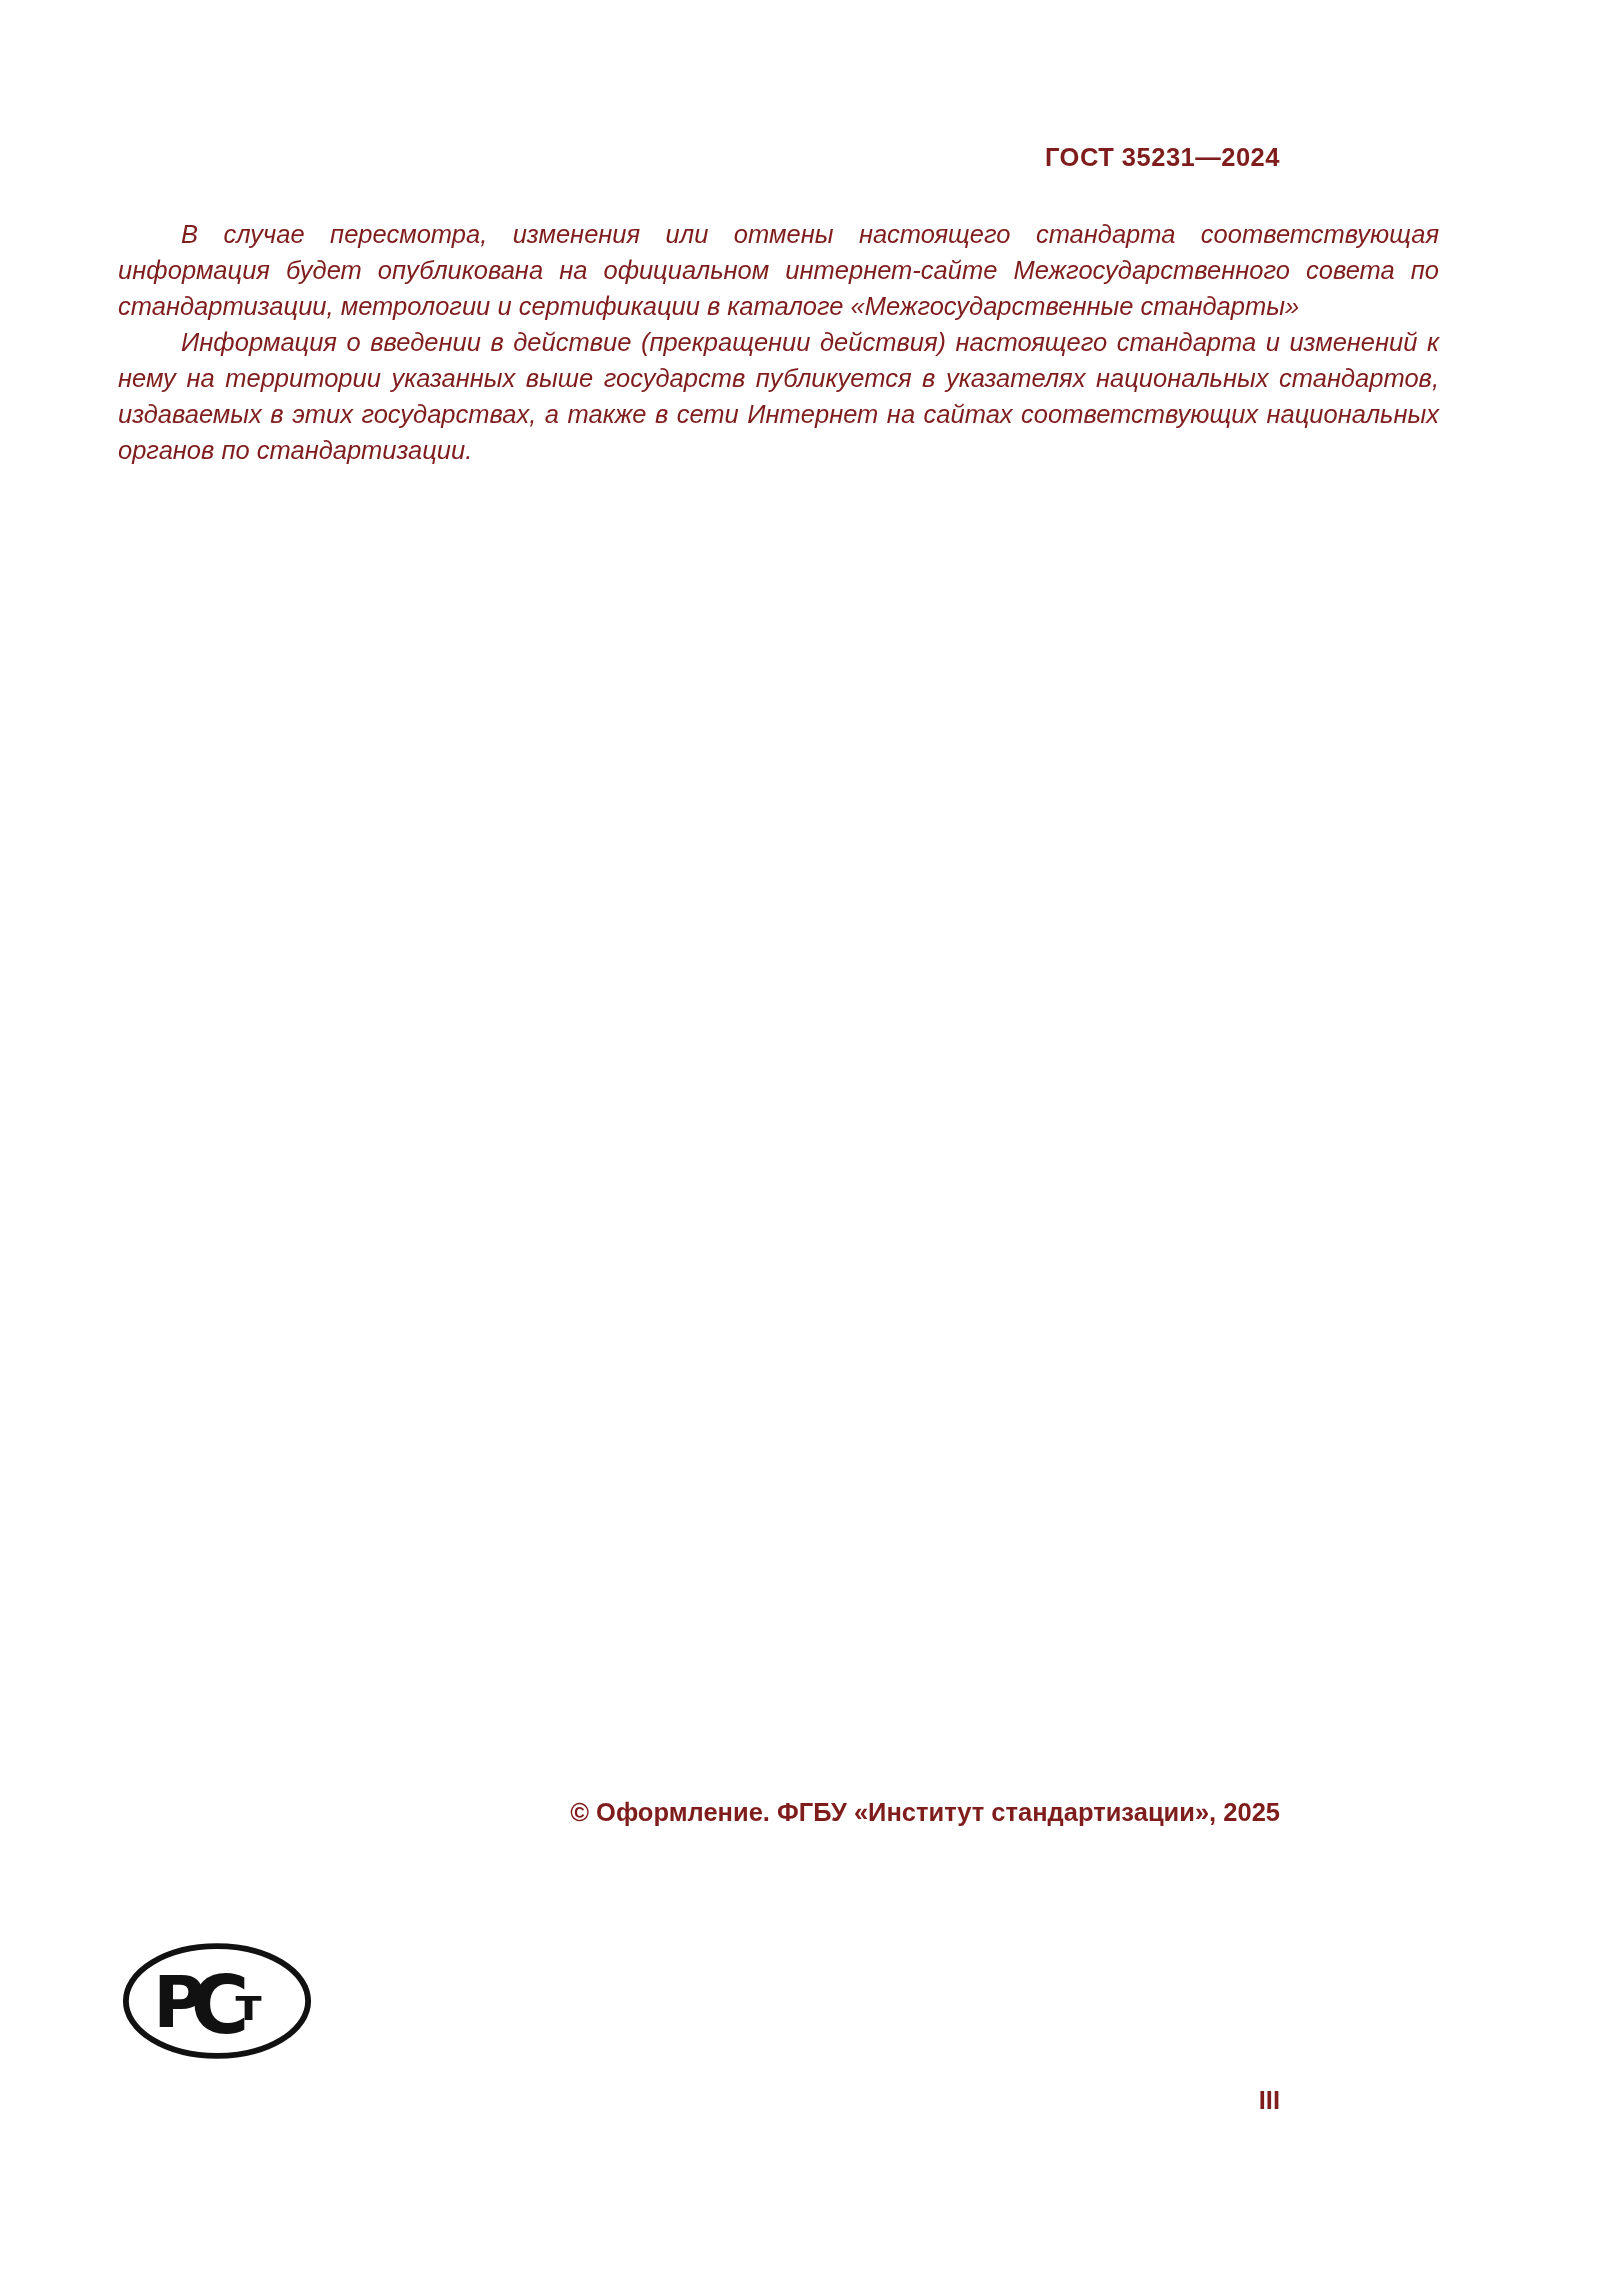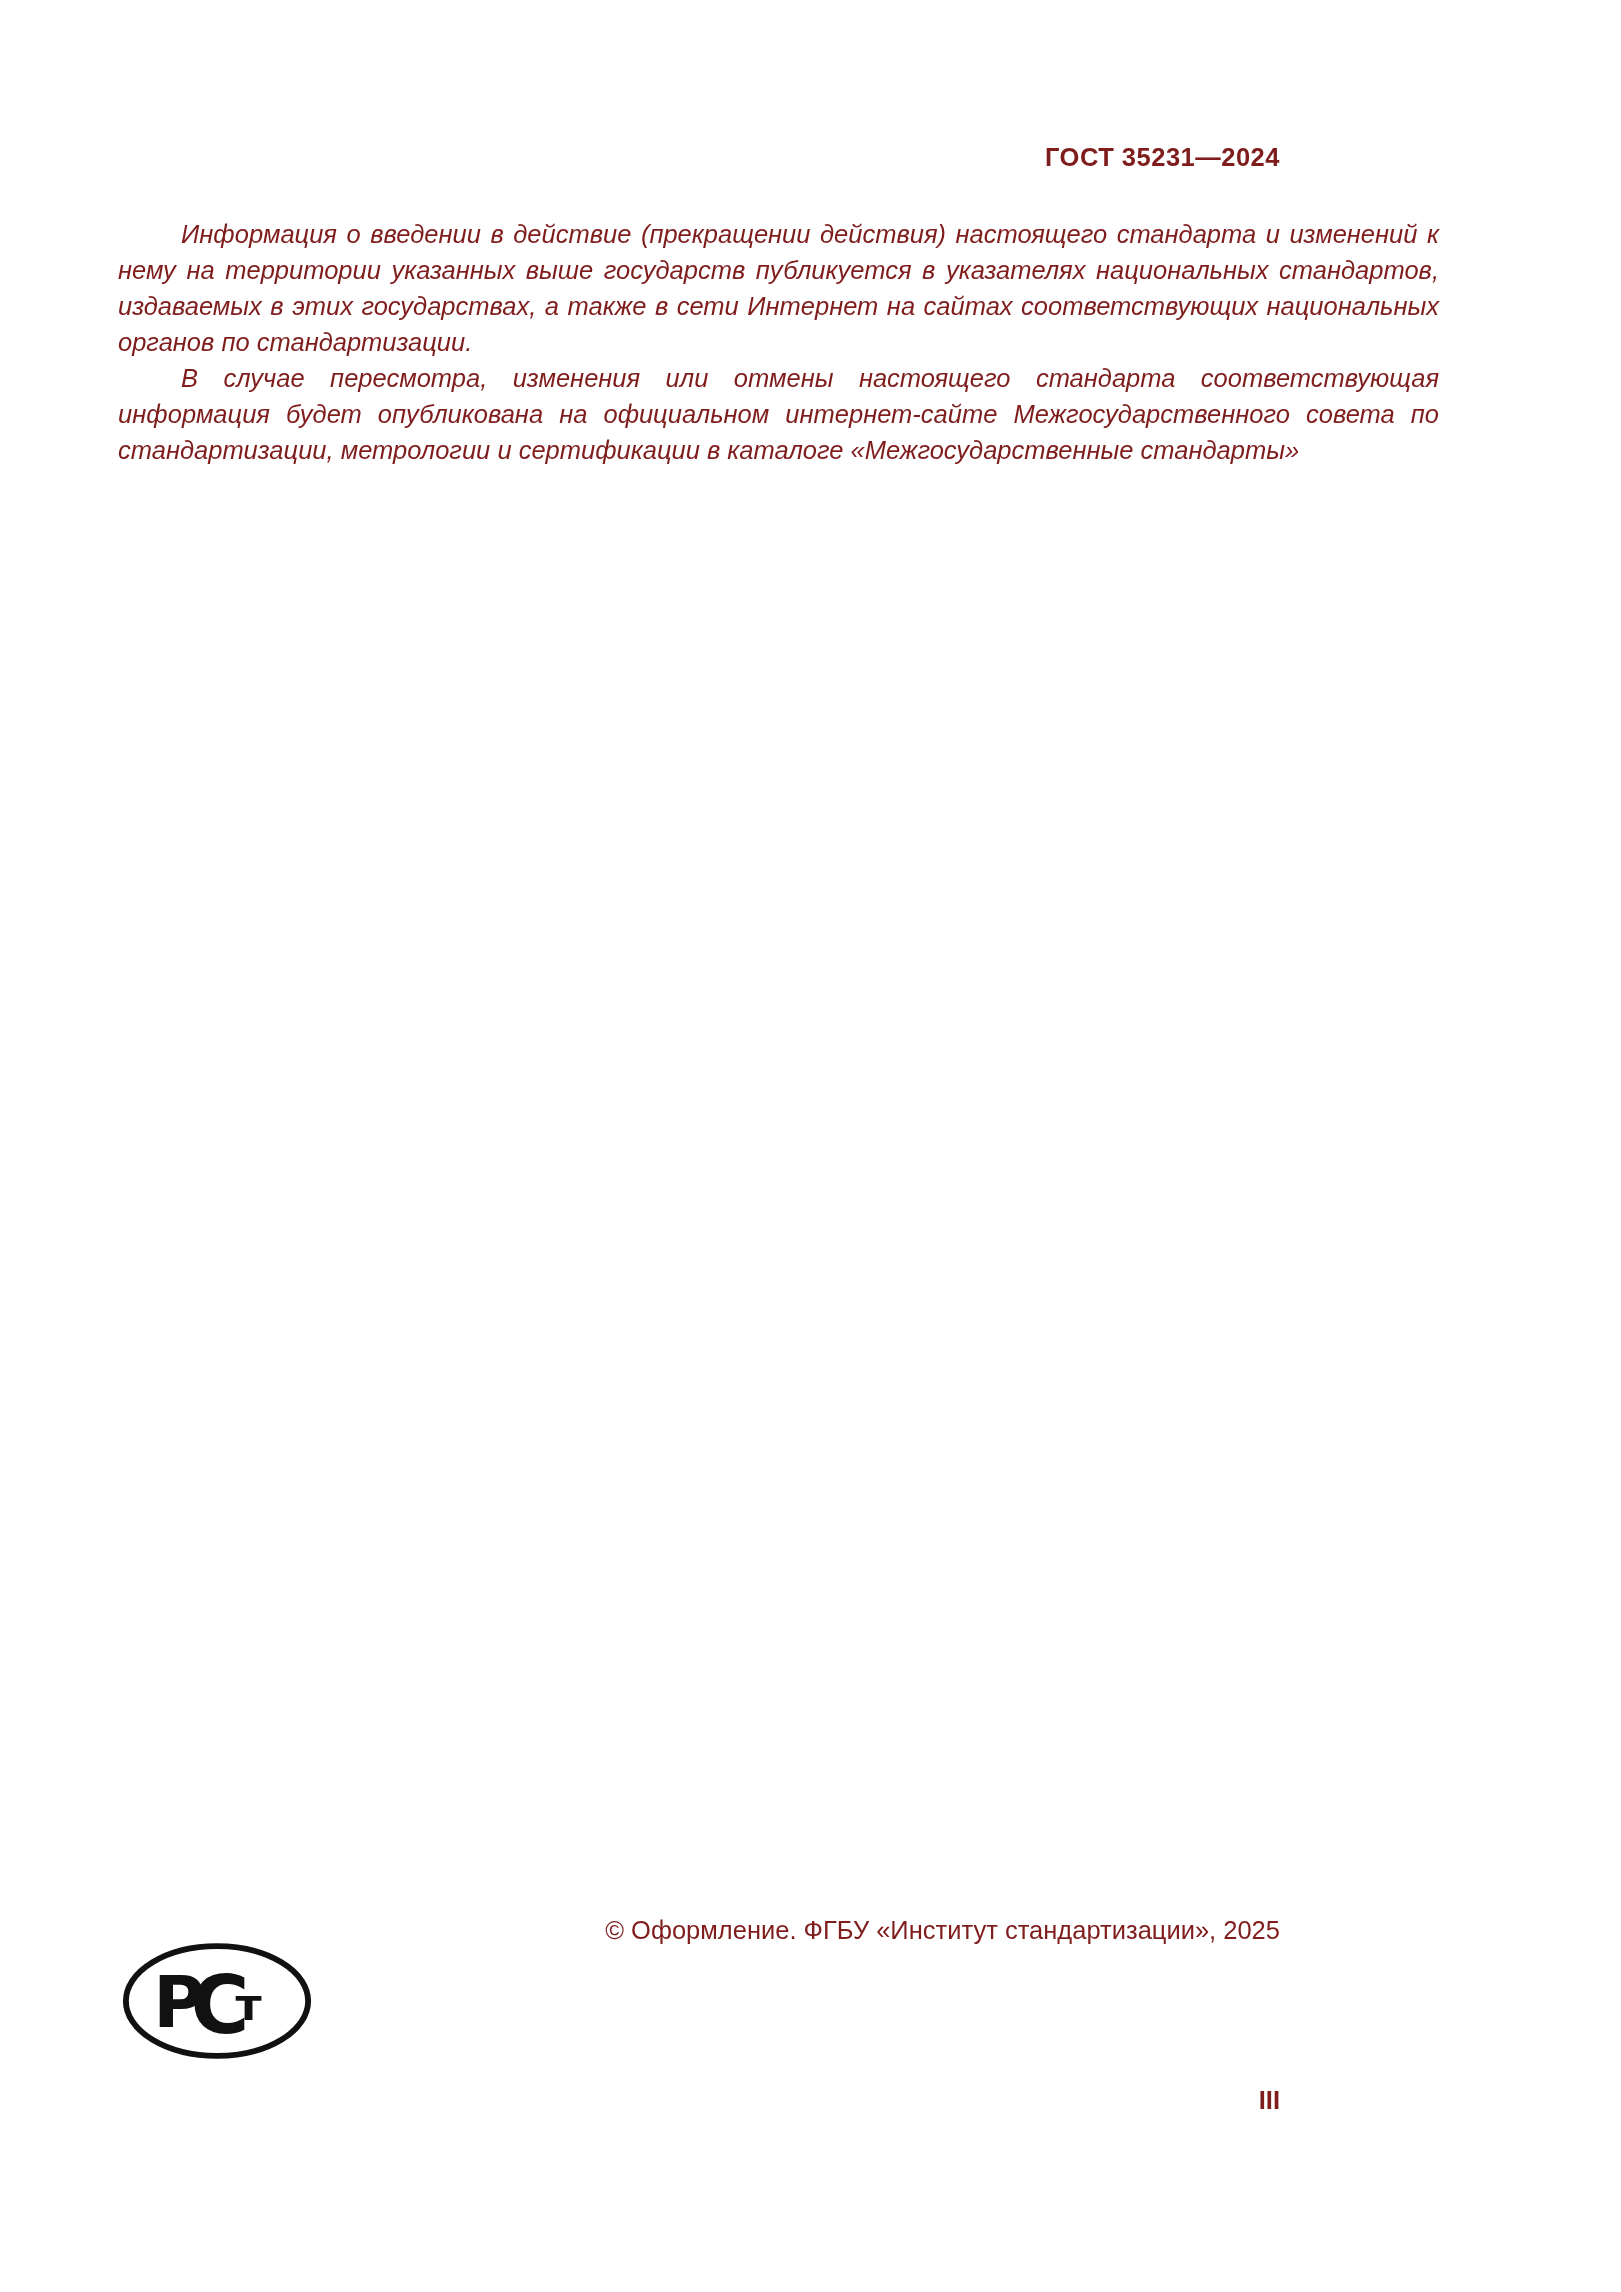--- a/index.html
+++ b/index.html
@@ -34,23 +34,24 @@
     font-size: 25.5px;
     line-height: 36px;
     text-align: justify;
   }
   .preamble p {
     margin: 0;
     text-indent: 63px;
   }
   .copyright {
     position: absolute;
-    top: 1916px;
+    top: 1798px;
     right: 184px;
     font-size: 25.5px;
+    font-weight: bold;
   }
   .logo {
     position: absolute;
     top: 1941px;
     left: 120px;
     width: 194px;
     height: 120px;
   }
   .logo text {
     font-family: "DejaVu Sans", sans-serif;
@@ -79,22 +80,22 @@
   }
 </style>
 </head>
 <body>
 
 <div class="page">
 
   <div class="doc-number">ГОСТ 35231—2024</div>
 
   <div class="preamble">
+    <p>В случае пересмотра, изменения или отмены настоящего стандарта соответствующая информация будет опубликована на официальном интернет-сайте Межгосударственного совета по стандартизации, метрологии и сертификации в каталоге «Межгосударственные стандарты»</p>
     <p>Информация о введении в действие (прекращении действия) настоящего стандарта и изменений к нему на территории указанных выше государств публикуется в указателях национальных стандартов, издаваемых в этих государствах, а также в сети Интернет на сайтах соответствующих национальных органов по стандартизации.</p>
-    <p>В случае пересмотра, изменения или отмены настоящего стандарта соответствующая информация будет опубликована на официальном интернет-сайте Межгосударственного совета по стандартизации, метрологии и сертификации в каталоге «Межгосударственные стандарты»</p>
   </div>
 
   <div class="copyright">© Оформление. ФГБУ «Институт стандартизации», 2025</div>
 
   <svg class="logo" viewBox="0 0 198 122" xmlns="http://www.w3.org/2000/svg">
     <ellipse cx="99" cy="61" rx="93" ry="56" fill="none" stroke="#111111" stroke-width="6"></ellipse>
     <text x="34" y="88" font-size="72">Р</text>
     <text x="72" y="94" font-size="82">С</text>
     <text x="118" y="80" font-size="46">т</text>
   </svg>

